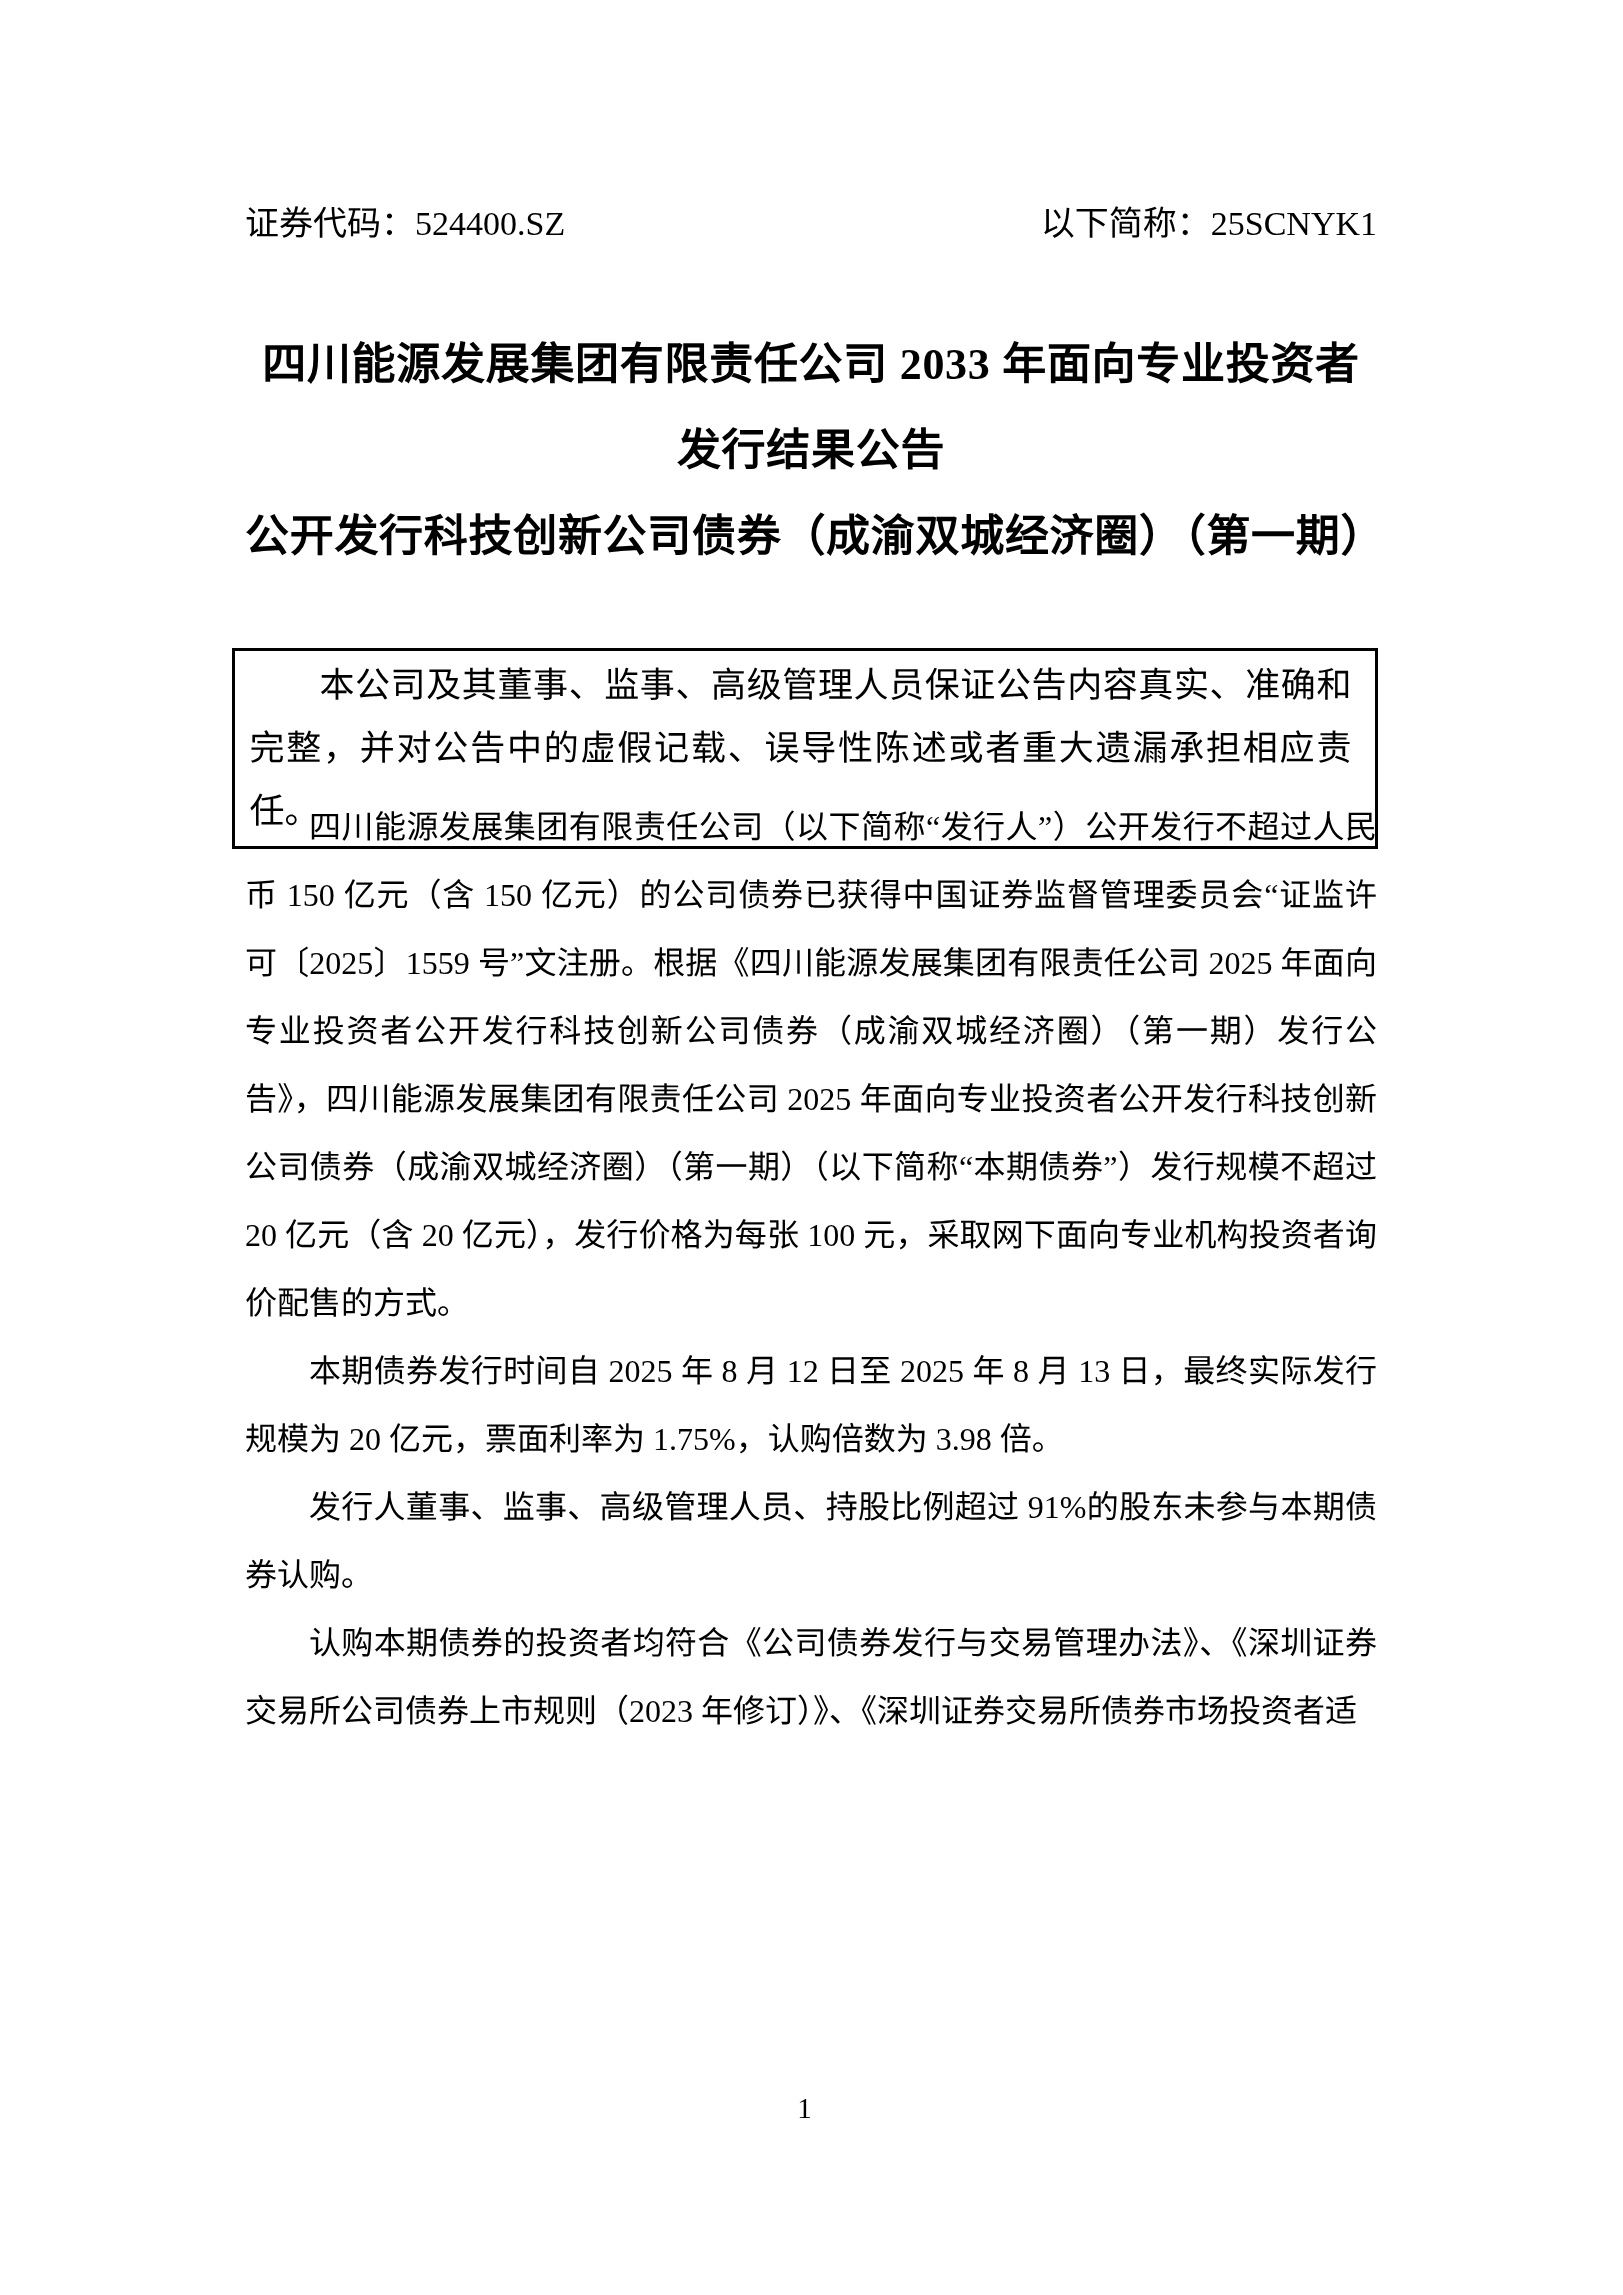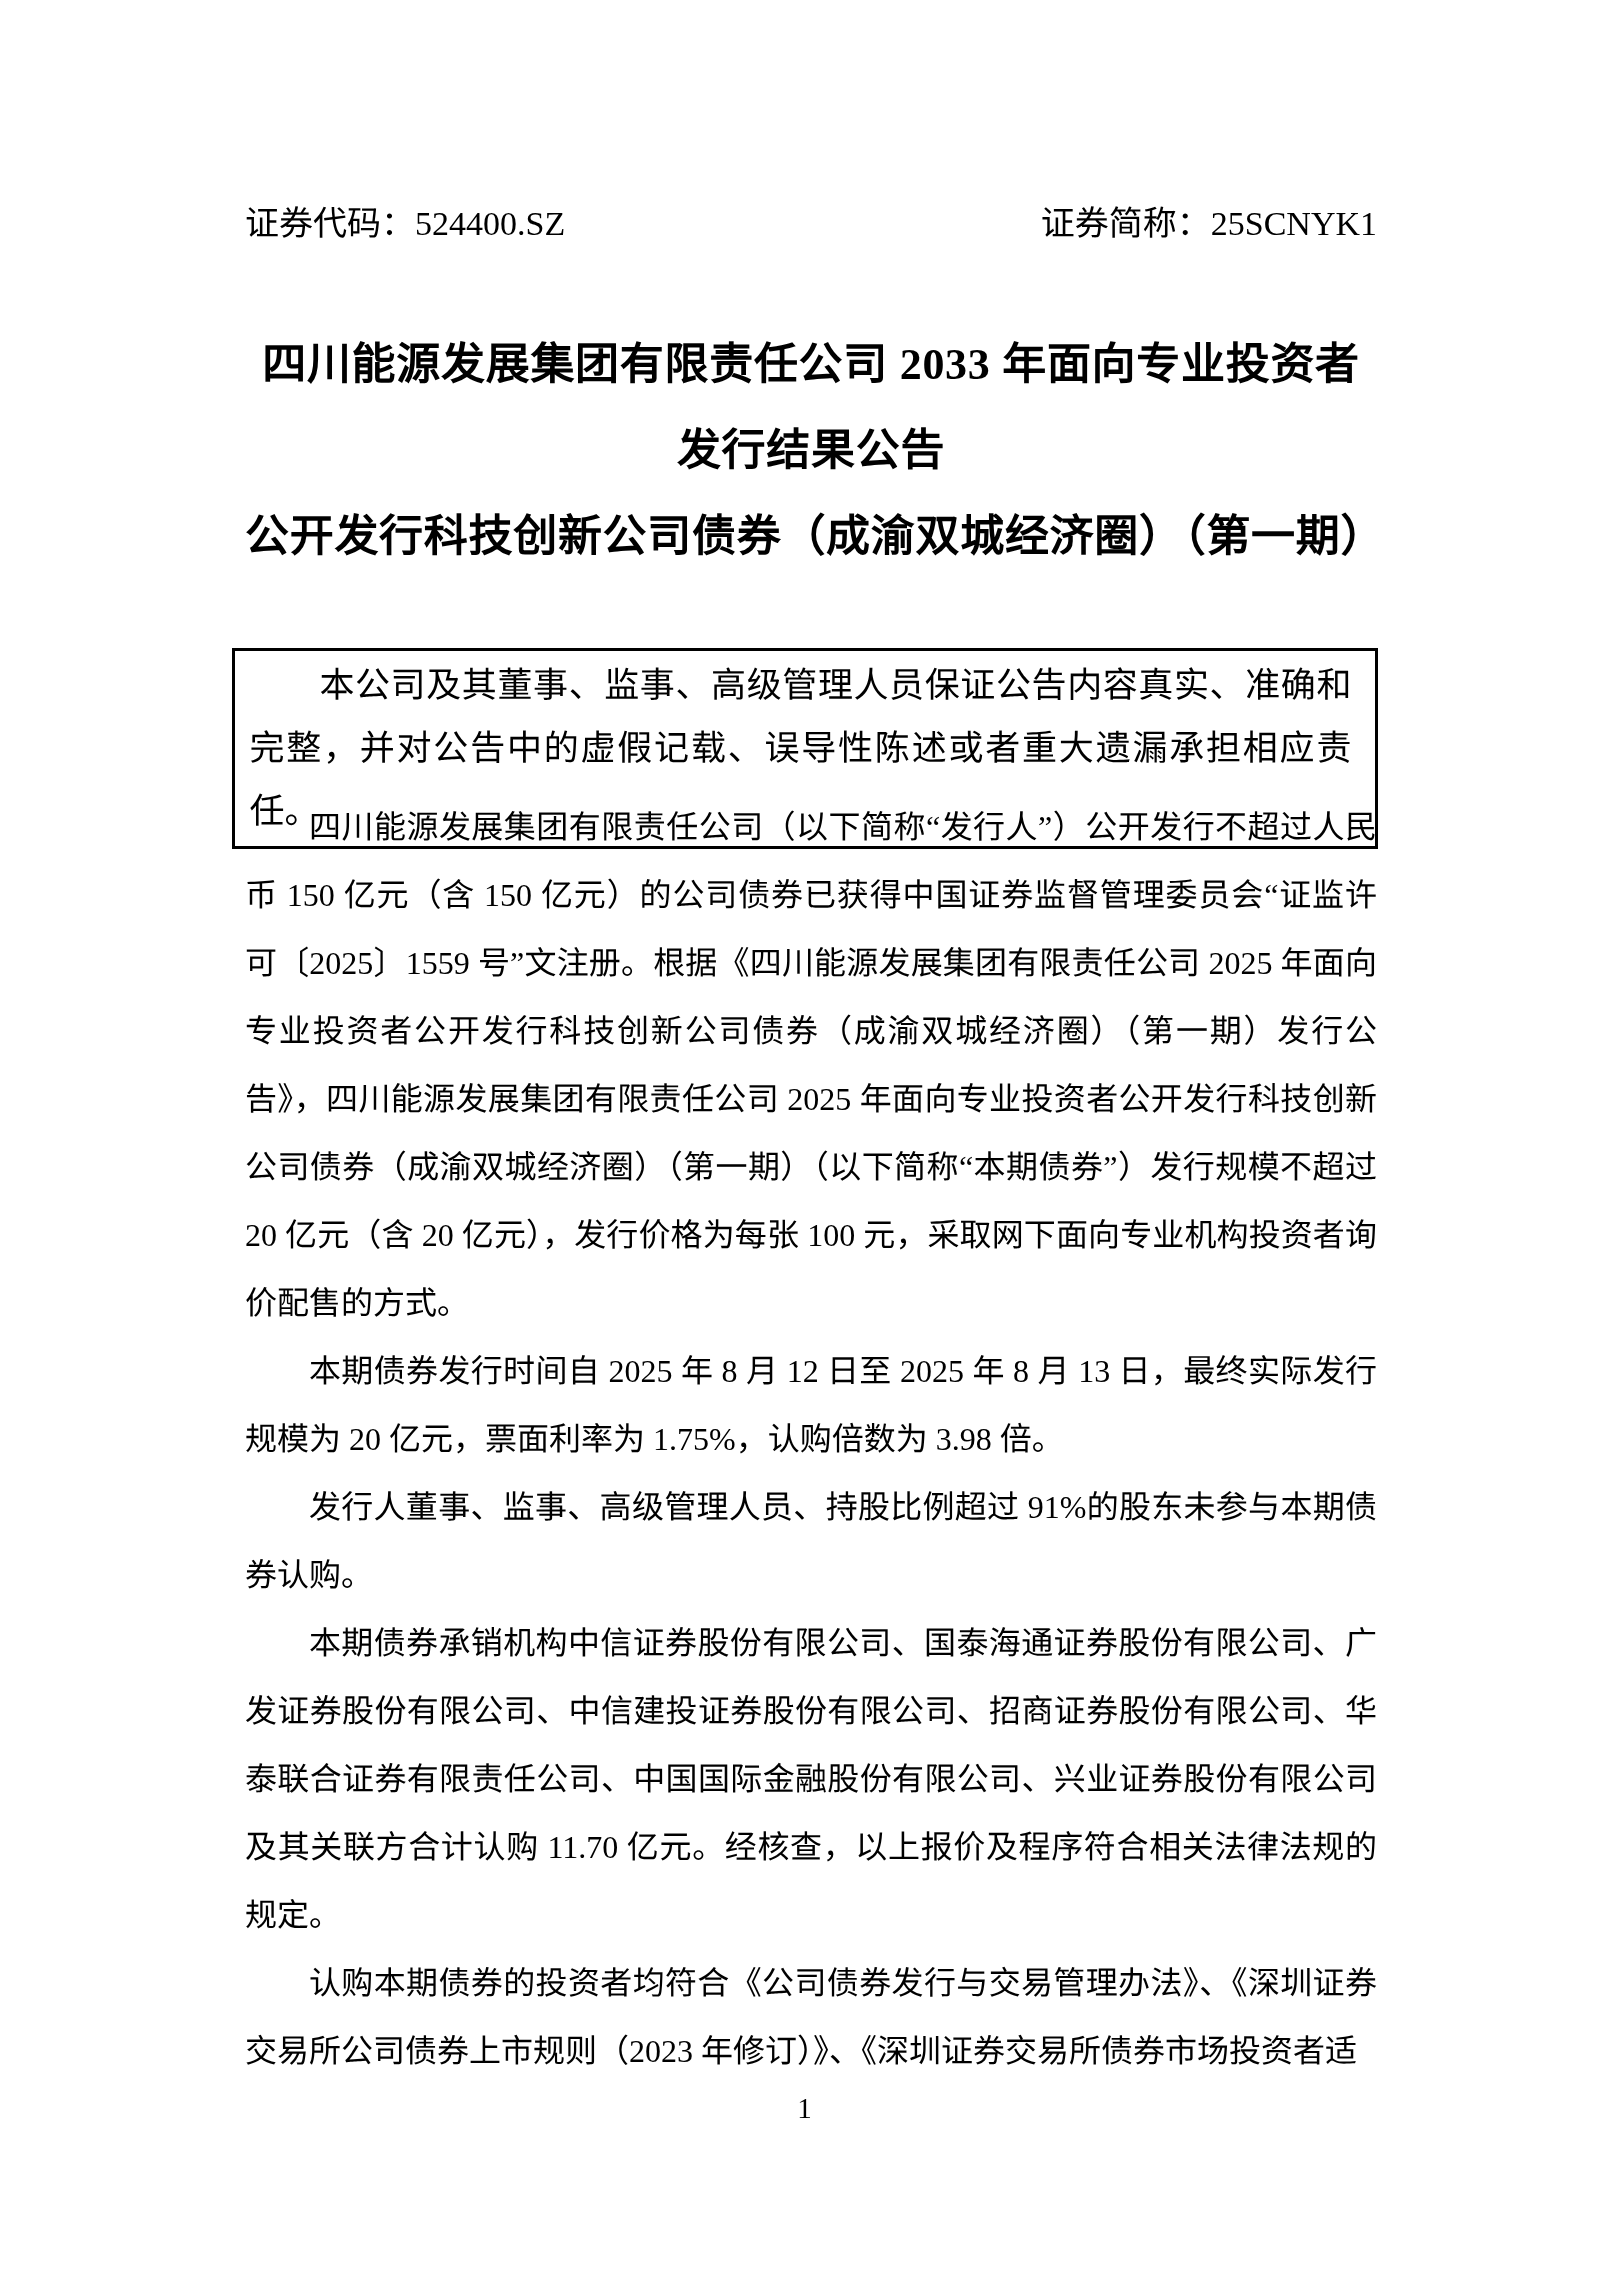--- a/index.html
+++ b/index.html
@@ -76,37 +76,36 @@
     line-height: 34px;
   }
 </style>
 </head>
 <body>
 
 <div class="page">
 
   <div class="header-row">
     <span>证券代码：524400.SZ</span>
-    <span>证券简称：25SCNYK1</span>
+    <span>以下简称：25SCNYK1</span>
   </div>
 
   <div class="title-block">
     <div>四川能源发展集团有限责任公司 2033 年面向专业投资者</div>
     <div>发行结果公告</div>
     <div>公开发行科技创新公司债券（成渝双城经济圈）（第一期）</div>
   </div>
 
   <div class="notice-box">
     <span>本公司及其董事、监事、高级管理人员保证公告内容真实、准确和完整，并对公告中的虚假记载、误导性陈述或者重大遗漏承担相应责任。</span>
   </div>
 
   <div class="body-text">
     <p>四川能源发展集团有限责任公司（以下简称“发行人”）公开发行不超过人民币 150 亿元（含 150 亿元）的公司债券已获得中国证券监督管理委员会“证监许可〔2025〕1559 号”文注册。根据《四川能源发展集团有限责任公司 2025 年面向专业投资者公开发行科技创新公司债券（成渝双城经济圈）（第一期）发行公告》，四川能源发展集团有限责任公司 2025 年面向专业投资者公开发行科技创新公司债券（成渝双城经济圈）（第一期）（以下简称“本期债券”）发行规模不超过 20 亿元（含 20 亿元），发行价格为每张 100 元，采取网下面向专业机构投资者询价配售的方式。</p>
     <p>本期债券发行时间自 2025 年 8 月 12 日至 2025 年 8 月 13 日，最终实际发行规模为 20 亿元，票面利率为 1.75%，认购倍数为 3.98 倍。</p>
     <p>发行人董事、监事、高级管理人员、持股比例超过 91%的股东未参与本期债券认购。</p>
-    <p>本期债券承销机构中信证券股份有限公司、国泰海通证券股份有限公司、广发证券股份有限公司、中信建投证券股份有限公司、招商证券股份有限公司、华泰联合证券有限责任公司、中国国际金融股份有限公司、兴业证券股份有限公司及其关联方合计认购 11.70 亿元。经核查，以上报价及程序符合相关法律法规的规定。</p>
     <p>认购本期债券的投资者均符合《公司债券发行与交易管理办法》、《深圳证券交易所公司债券上市规则（2023 年修订）》、《深圳证券交易所债券市场投资者适</p>
   </div>
 
   <div class="page-number">1</div>
 
 </div>
 
 
 </body></html>

